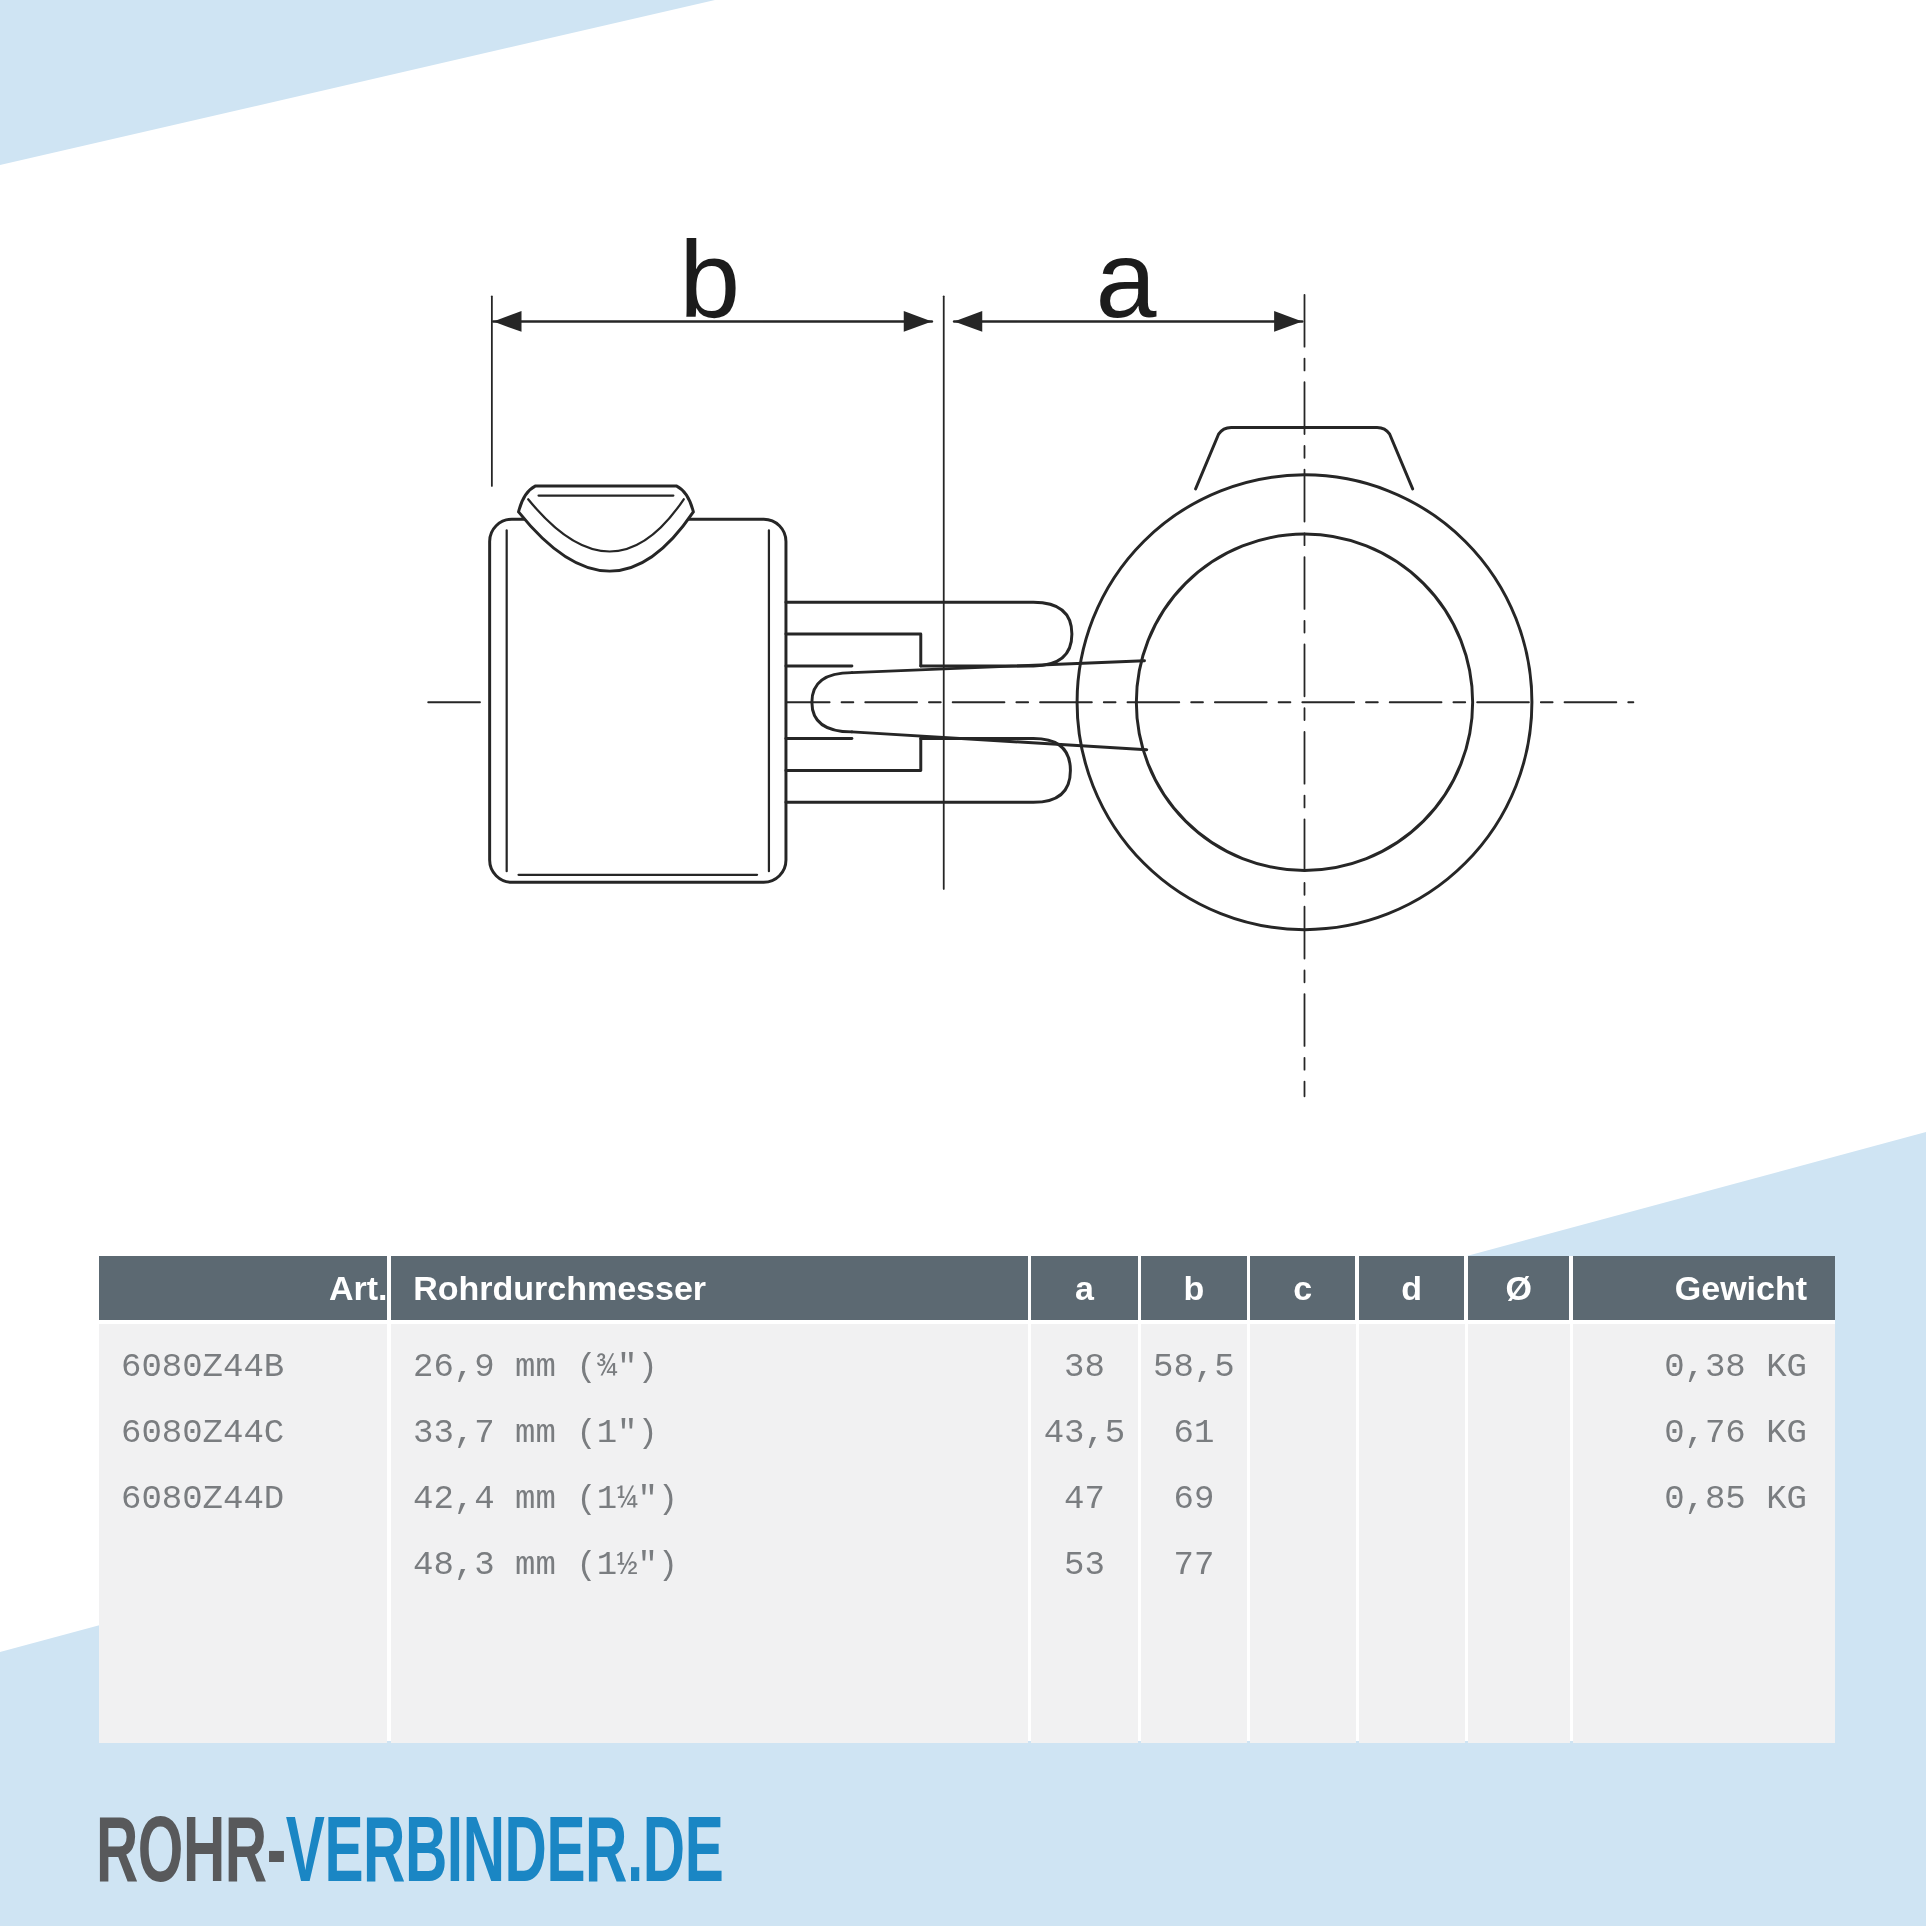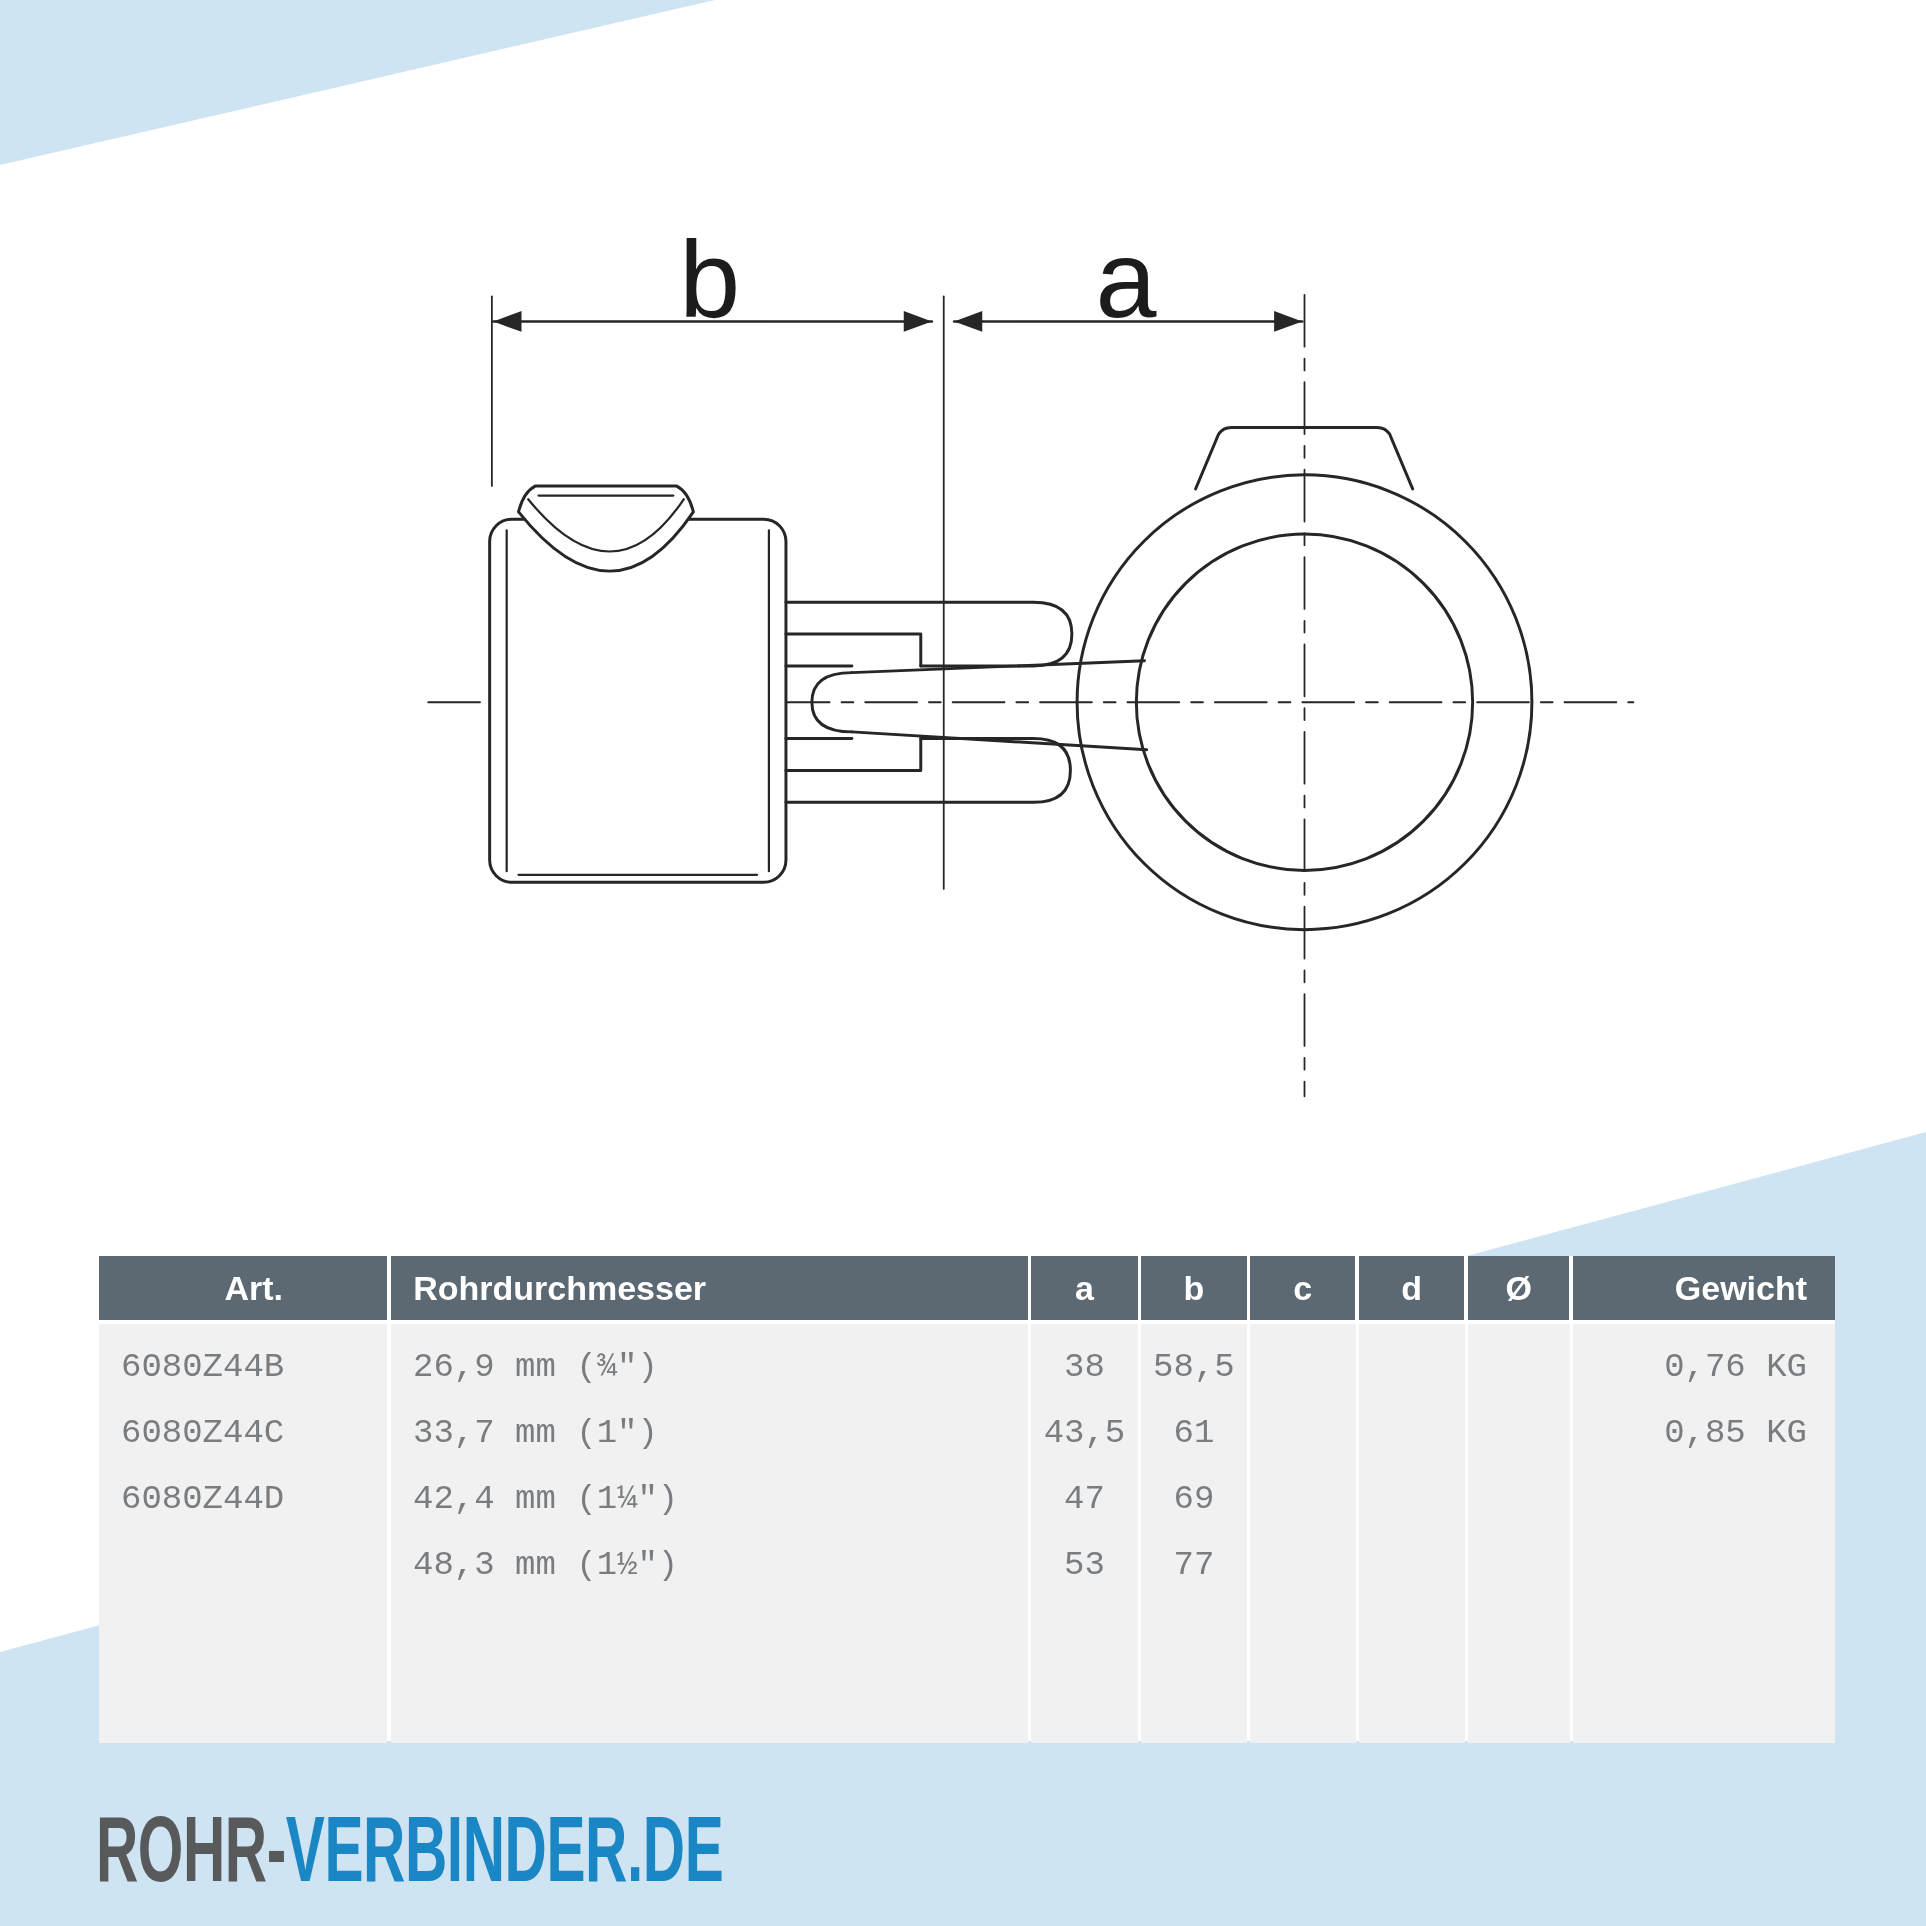--- a/index.html
+++ b/index.html
@@ -47,21 +47,21 @@
     white-space:nowrap;
   }
   .tbody{margin-top:3.7px;}
   .tbody .col{background:var(--row-bg);height:419px;}
   .line{height:66px;line-height:66px;font-size:34px;color:var(--row-text);white-space:nowrap;font-family:Liberation Mono, monospace;}
   .col .line:first-child{margin-top:10.4px;}
   .w-art{width:293px;}  .w-rohr{width:647px;}
   .w-a{width:108px;}    .w-b{width:107px;}
   .w-c{width:107px;}    .w-d{width:107px;}
   .w-dia{width:103px;}  .w-gew{width:266px;}
-  .al-left-sm{text-align:center;padding-left:21px;}
+  .al-left-sm{text-align:right;padding-left:21px;}
   .al-left{text-align:left;padding-left:22px;}
   .al-center{text-align:center;}
   .al-right{text-align:right;padding-right:28px;}
 
   .logo{
     position:absolute;left:96px;top:1796px;z-index:2;
     font-size:93px;font-weight:700;letter-spacing:-0.7px;
     transform:scaleX(0.63);transform-origin:left center;
     white-space:nowrap;
   }
@@ -174,20 +174,21 @@
       <div class="line al-center"></div>
       <div class="line al-center"></div>
     </div>
     <div class="col w-dia">
       <div class="line al-center"></div>
       <div class="line al-center"></div>
       <div class="line al-center"></div>
       <div class="line al-center"></div>
     </div>
     <div class="col w-gew">
+      <div class="line al-right">0,38 KG</div>
       <div class="line al-right">0,76 KG</div>
       <div class="line al-right">0,85 KG</div>
     </div>
   </div>
 </div>
 
 <div class="logo">
   <span class="gray">ROHR-</span><span class="blue">VERBINDER.DE</span>
 </div>
 

